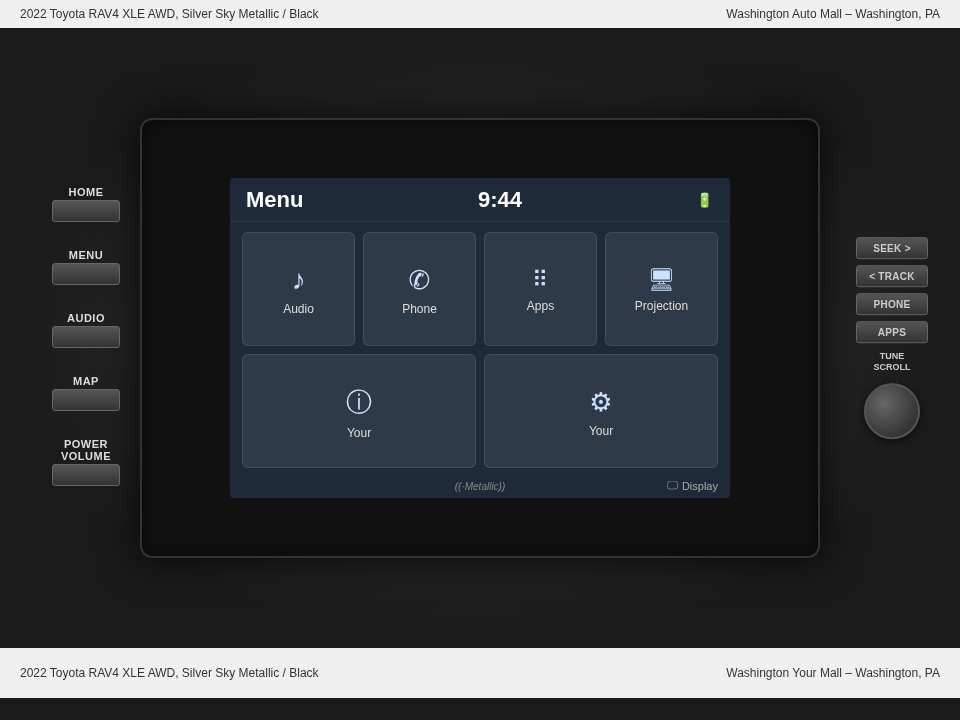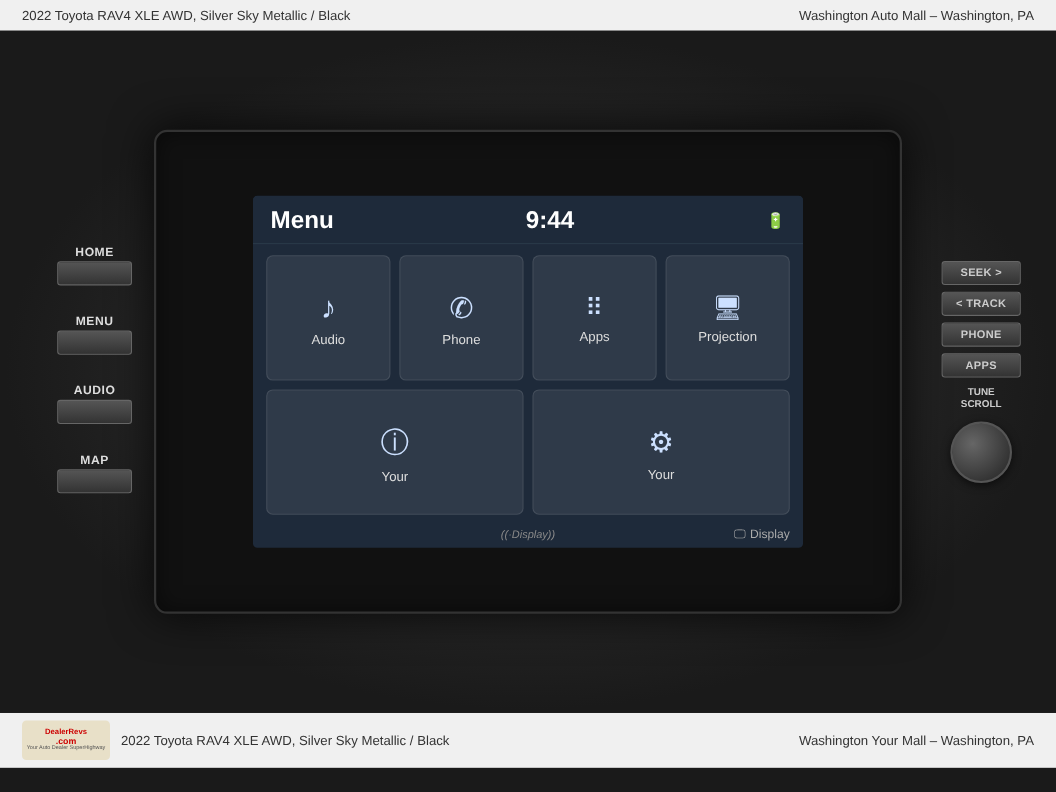--- a/index.html
+++ b/index.html
@@ -315,20 +315,25 @@
           <div class="ctrl-btn"></div>
         </div>
         <div class="ctrl-group">
           <div class="ctrl-label">AUDIO</div>
           <div class="ctrl-btn"></div>
         </div>
         <div class="ctrl-group">
           <div class="ctrl-label">MAP</div>
           <div class="ctrl-btn"></div>
         </div>
+        <div class="ctrl-group">
+          <div class="ctrl-label" style="white-space:pre">POWER
+VOLUME</div>
+          <div class="ctrl-btn"></div>
+        </div>
       </div>
 
       <div class="screen">
         <div class="screen-header">
           <span class="screen-title">Menu</span>
           <span class="screen-time">9:44</span>
           <div class="screen-icon-bar">
             <span style="font-size:14px; color:#aaa;">🔋</span>
           </div>
         </div>
@@ -365,45 +370,38 @@
             <div class="tile-label">Your</div>
           </div>
         </div>
 
         <div class="screen-footer">
           <div class="display-btn">
             <span>🖵</span>
             <span>Display</span>
           </div>
         </div>
-        <div class="siriusxm-text">((·Display))</div>
+        <div class="siriusxm-text">((·Metallic))</div>
       </div>
 
       <div class="right-controls">
         <div class="right-btn">SEEK &gt;</div>
         <div class="right-btn">&lt; TRACK</div>
         <div class="right-btn">PHONE</div>
         <div class="right-btn">APPS</div>
         <div class="tune-label">TUNE<br>SCROLL</div>
         <div class="tune-knob"></div>
       </div>
 
     </div>
   </div>
 </div>
 
 <div class="bottom-bar">
   <div class="bottom-bar-left">
-    <div class="dealer-logo">
-      <div style="display:flex;flex-direction:column;align-items:center;">
-        <div style="font-size:7px;font-weight:bold;color:#c00;">DealerRevs</div>
-        <div style="font-size:8px;font-weight:bold;color:#c00;">.com</div>
-        <div style="font-size:5px;color:#555;text-align:center;line-height:1.1;">Your Auto Dealer SuperHighway</div>
-      </div>
-    </div>
     <span class="car-info-bottom">2022 Toyota RAV4 XLE AWD,   Silver Sky Metallic / Black</span>
   </div>
   <div class="dealer-info">
     <span>Washington Your Mall</span>
     <span> – </span>
     <span>Washington, PA</span>
   </div>
 </div>
 
 </body></html>

